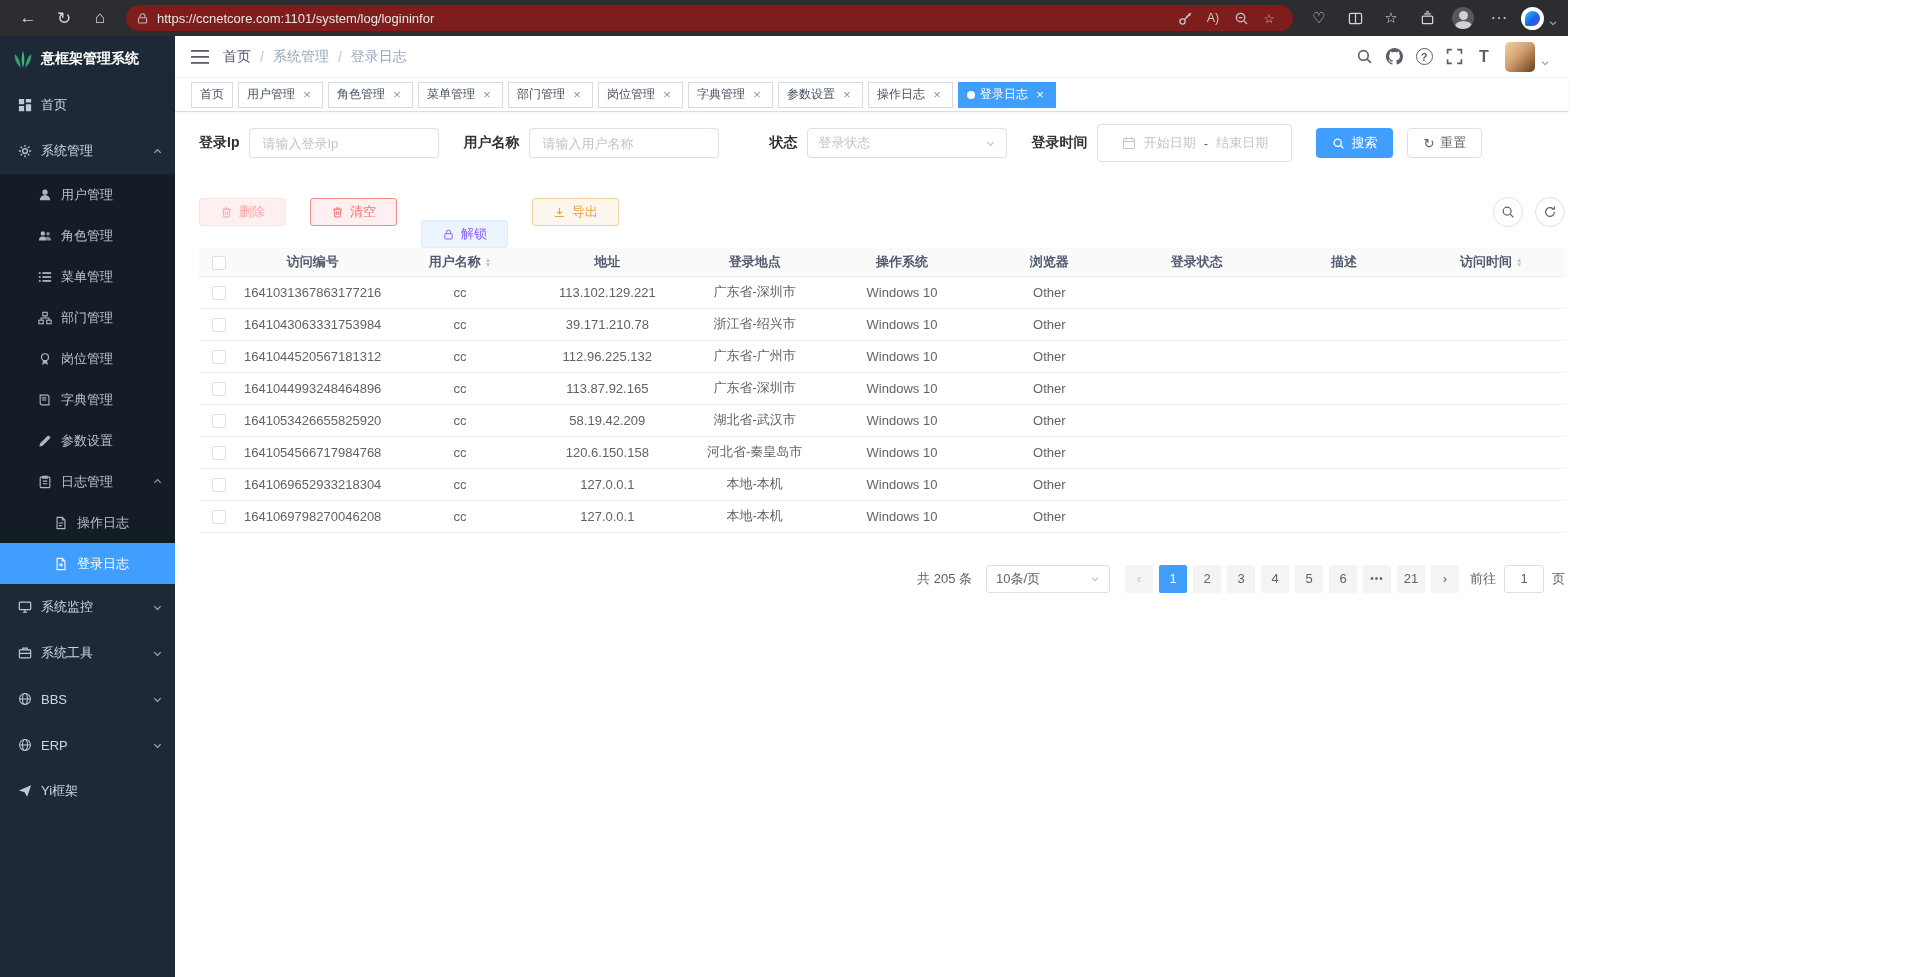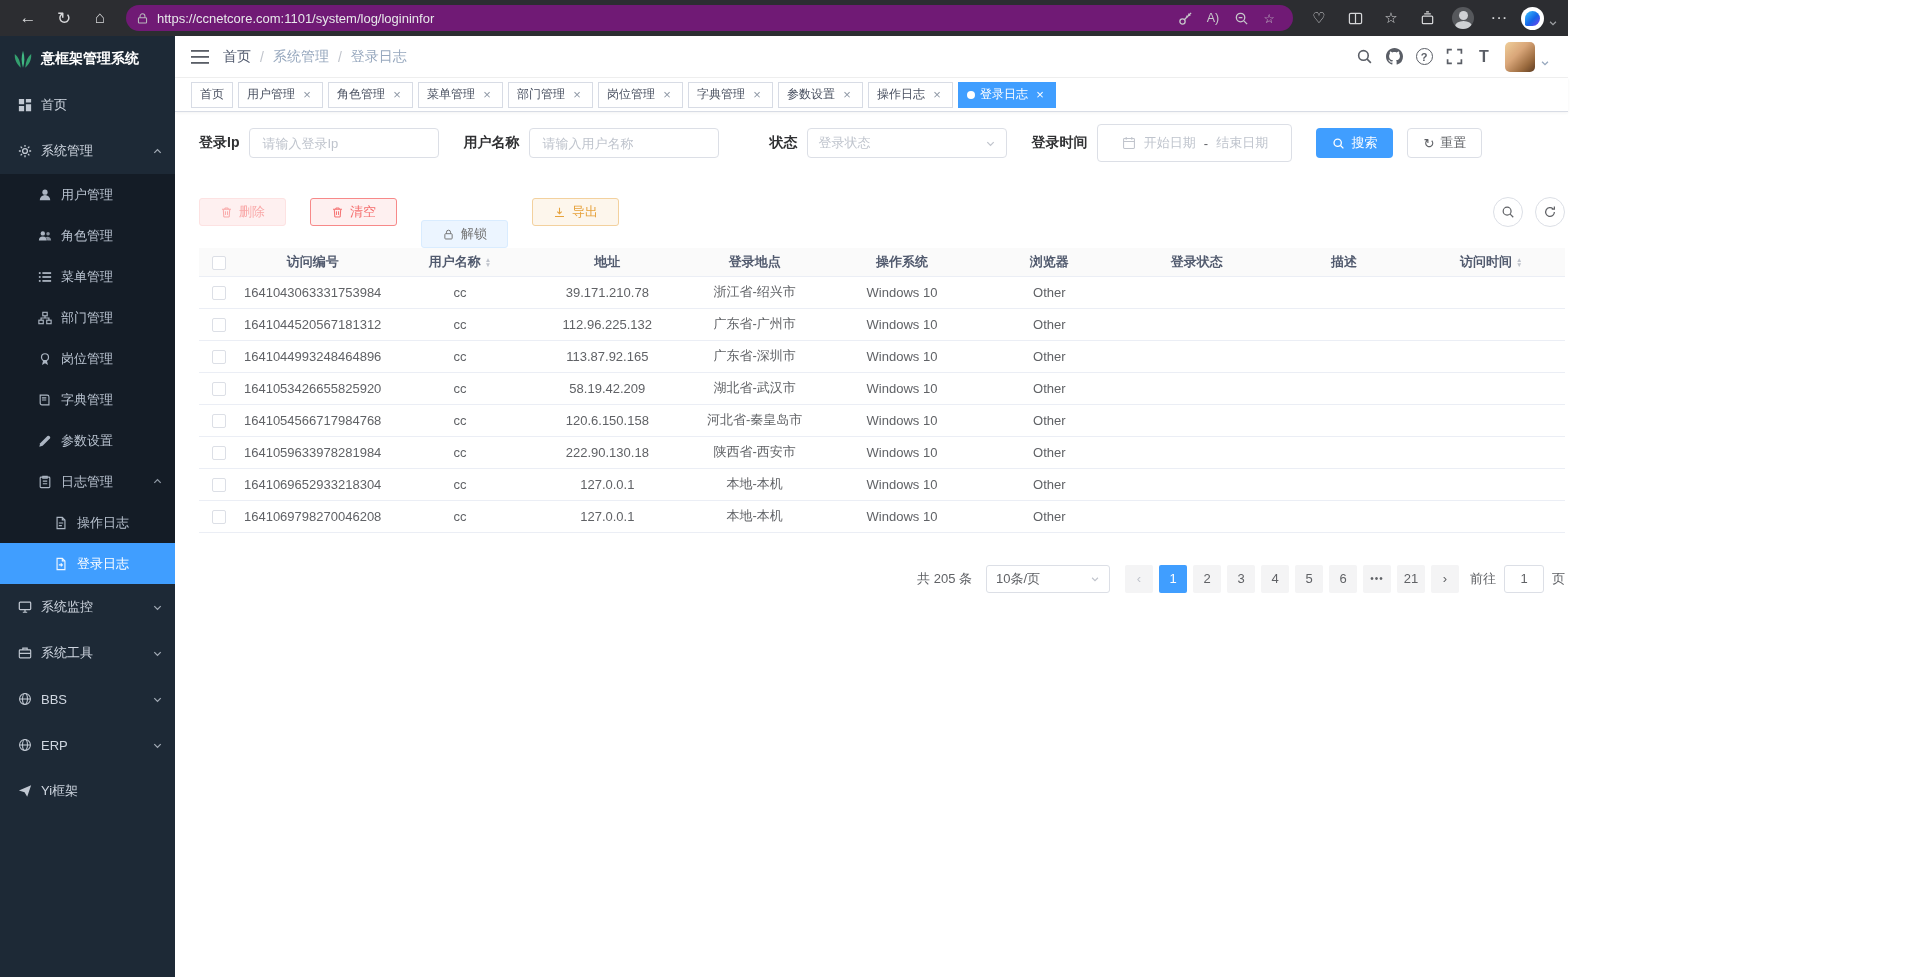--- a/index.html
+++ b/index.html
@@ -4,21 +4,21 @@
 <style>
   * { margin:0; padding:0; box-sizing:border-box; }
   html,body { width:1914px; height:977px; background:#fff; overflow:hidden;
     font-family:"Liberation Sans","DejaVu Sans",sans-serif; }
   .window { width:1568px; height:977px; }
 
   
   .chrome { height:36px; background:#2c2d31; display:flex; align-items:center; padding:0 10px; }
   .cbtn { width:36px; height:28px; display:flex; align-items:center; justify-content:center;
     color:#d6d7d9; font-size:17px; border-radius:4px; cursor:pointer; flex-shrink:0; }
-  .urlbar { flex:1; height:26px; background:#701a75; border-radius:13px; display:flex; align-items:center;
+  .urlbar { flex:1; height:26px; background:#7f1d1d; border-radius:13px; display:flex; align-items:center;
     padding:0 10px; margin:0 8px; min-width:0; cursor:text; }
   .urlbar .url { flex:1; font-size:13px; color:#e7e8ea; margin-left:8px; white-space:nowrap; overflow:hidden; }
   .ubtn { width:28px; height:22px; display:flex; align-items:center; justify-content:center;
     color:#c6c7ca; font-size:12.5px; border-radius:4px; cursor:pointer; flex-shrink:0; }
   .ubtn svg, .cbtn svg { width:15px; height:15px; }
   .bavatar { width:22px; height:22px; border-radius:50%; background:#56585c; position:relative; overflow:hidden; flex-shrink:0; cursor:pointer; }
   .bavatar::before { content:""; position:absolute; left:6.5px; top:3.5px; width:9px; height:9px; border-radius:50%; background:#cfd1d4; }
   .bavatar::after  { content:""; position:absolute; left:2.5px; top:13.5px; width:17px; height:11px; border-radius:50%; background:#cfd1d4; }
   .copilot { width:23px; height:23px; border-radius:50%; background:#fff; display:flex; align-items:center; justify-content:center; margin:0 4px; cursor:pointer; flex-shrink:0; }
   .copilot i { display:block; width:15px; height:15px; border-radius:50% 50% 50% 12%;
@@ -95,21 +95,21 @@
   .btn.primary { background:#409eff; color:#fff; margin-right:14px; }
   .btn.plain { background:#fff; border-color:#dcdfe6; color:#606266; }
   .btn.plain .gly { font-size:13px; line-height:1; }
 
   .toolbar { display:flex; align-items:center; margin-top:14px; }
   .tbtn { height:28px; padding:0 20px; border-radius:3px; font-size:13px; display:inline-flex; align-items:center;
     gap:6px; margin-right:24px; border:1px solid transparent; cursor:pointer; font-family:inherit; }
   .tbtn svg { width:13px; height:13px; }
   .tbtn.del    { background:#fef0f0; border-color:#fde2e2; color:#f9a7a7; }
   .tbtn.clear  { background:#fef0f0; border-color:#f78989; color:#f56c6c; }
-  .tbtn.unlock { background:#ecf5ff; border-color:#d9ecff; color:#737373;margin-top:44px; }
+  .tbtn.unlock { background:#ecf5ff; border-color:#d9ecff; color:#8b5cf6;margin-top:44px; }
   .tbtn.export { background:#fdf6ec; border-color:#f3d19e; color:#e6a23c; margin-right:10px; }
   .tspacer { flex:1; }
   .circ { width:30px; height:30px; border-radius:50%; border:1px solid #dcdfe6; background:#fff; color:#606266;
     display:flex; align-items:center; justify-content:center; margin-left:12px; cursor:pointer; }
   .circ svg { width:14px; height:14px; }
 
   table { border-collapse:collapse; width:1366px; table-layout:fixed; }
   thead th { background:#fafafa; font-size:13px; font-weight:700; color:#515a6e; height:28px;
     border-bottom:1px solid #ebeef5; text-align:center; white-space:nowrap; }
   tbody td { font-size:13px; color:#606266; height:32px; border-bottom:1px solid #ebeef5;
@@ -563,20 +563,32 @@
               <th><span>描述</span></th>
               <th><span>访问时间</span><span class="sort">
                     <span>▲</span>
                     <span>▼</span>
                   </span></th>
             </tr>
           </thead>
           <tbody>
             <tr>
               <td><span class="cb"></span></td>
+              <td>1641031367863177216</td>
+              <td>cc</td>
+              <td>113.102.129.221</td>
+              <td>广东省-深圳市</td>
+              <td>Windows 10</td>
+              <td>Other</td>
+              <td></td>
+              <td></td>
+              <td></td>
+            </tr>
+            <tr>
+              <td><span class="cb"></span></td>
               <td>1641043063331753984</td>
               <td>cc</td>
               <td>39.171.210.78</td>
               <td>浙江省-绍兴市</td>
               <td>Windows 10</td>
               <td>Other</td>
               <td></td>
               <td></td>
               <td></td>
             </tr>
@@ -615,32 +627,20 @@
               <td></td>
               <td></td>
               <td></td>
             </tr>
             <tr>
               <td><span class="cb"></span></td>
               <td>1641054566717984768</td>
               <td>cc</td>
               <td>120.6.150.158</td>
               <td>河北省-秦皇岛市</td>
-              <td>Windows 10</td>
-              <td>Other</td>
-              <td></td>
-              <td></td>
-              <td></td>
-            </tr>
-            <tr>
-              <td><span class="cb"></span></td>
-              <td>1641059633978281984</td>
-              <td>cc</td>
-              <td>222.90.130.18</td>
-              <td>陕西省-西安市</td>
               <td>Windows 10</td>
               <td>Other</td>
               <td></td>
               <td></td>
               <td></td>
             </tr>
             <tr>
               <td><span class="cb"></span></td>
               <td>1641069652933218304</td>
               <td>cc</td>

